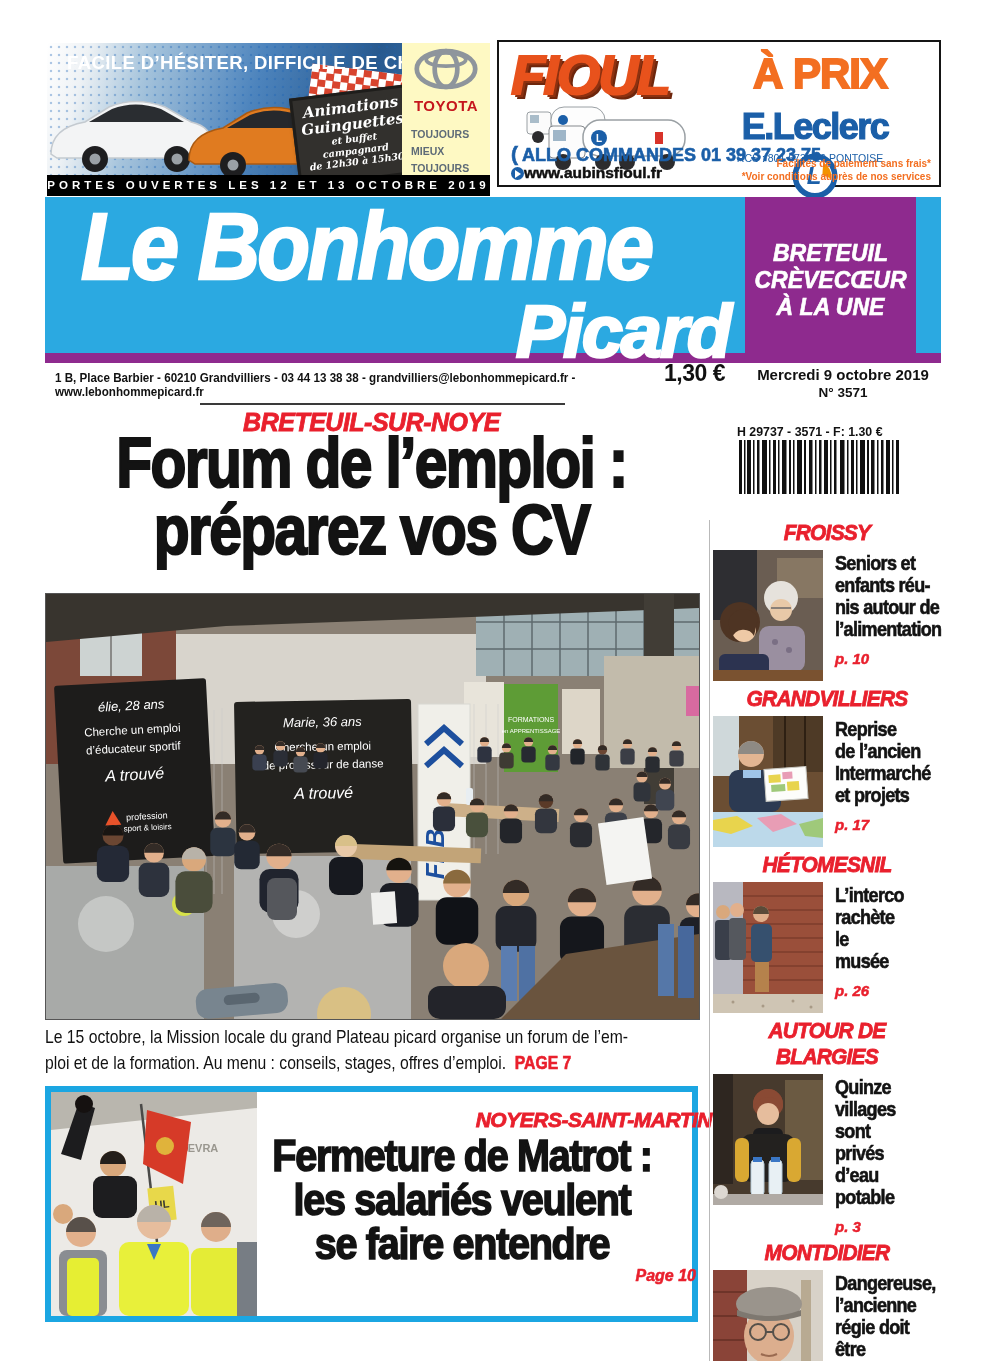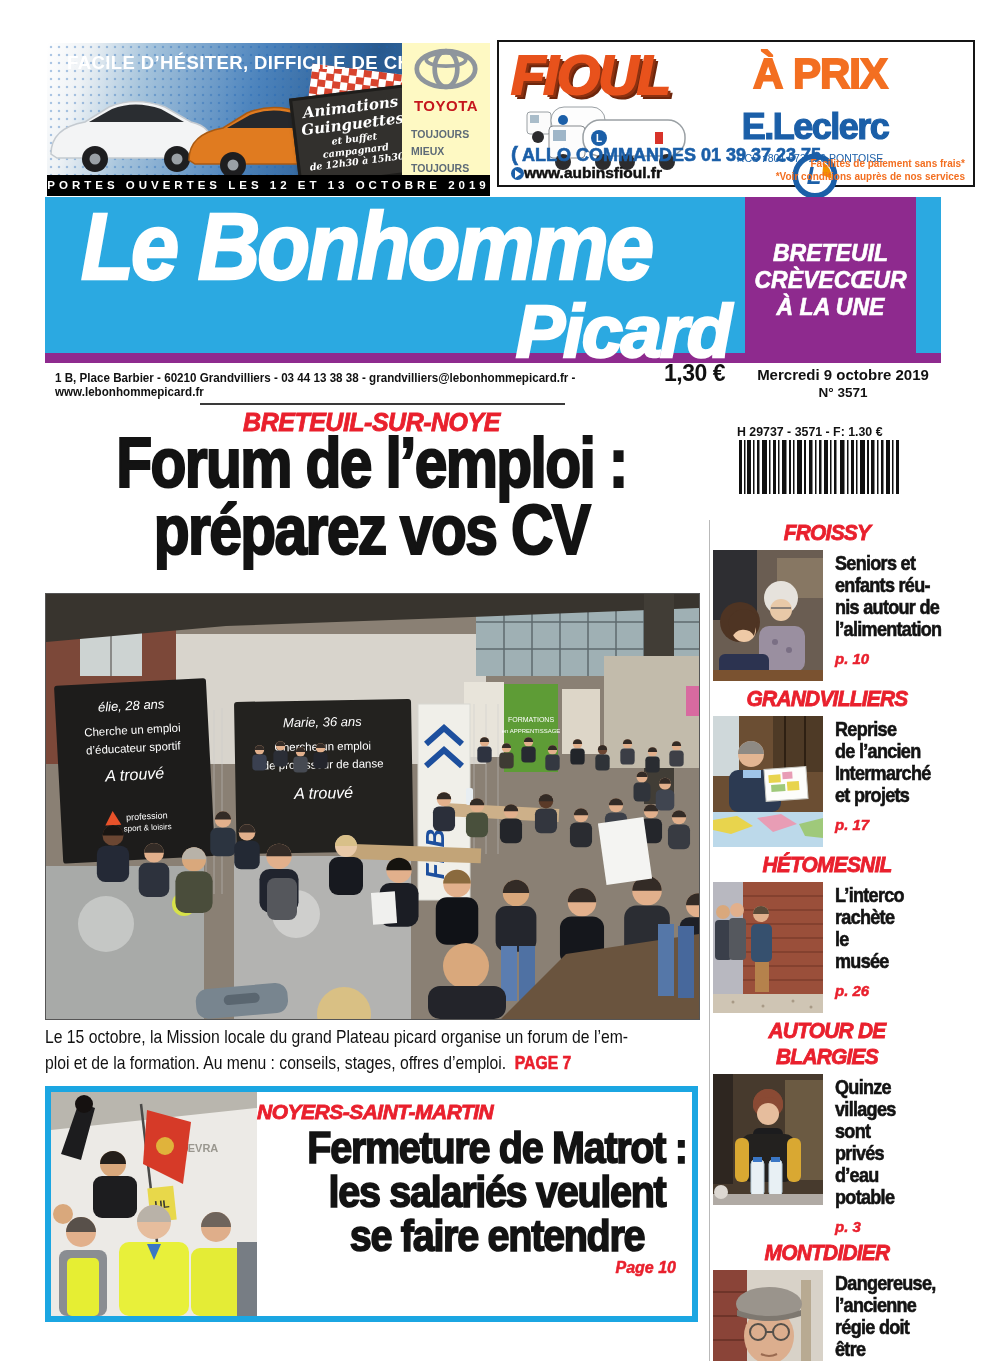--- a/index.html
+++ b/index.html
@@ -24,21 +24,21 @@
     text-align:center;color:#fff;font-family:"DejaVu Serif",serif;font-style:italic;padding-top:5px;box-sizing:border-box;}
   .t-chalk .big{font-size:15px;line-height:17px;font-weight:700;}
   .t-chalk .sml{font-size:9.5px;line-height:11.5px;font-weight:700;}
   .t-panel{right:0;top:0;width:88px;height:132px;background:#fef9c3;z-index:4;text-align:center;}
   .t-brand{margin-top:2px;font-size:15px;font-weight:800;color:#c5161d;letter-spacing:.5px;}
   .t-slogan{margin-top:12px;text-align:left;padding-left:9px;font-size:10.5px;line-height:17px;
     font-weight:700;color:#5e6b77;}
   .t-bar{left:0;right:0;bottom:0;height:21px;background:#000;color:#fff;text-align:center;
     font-size:11.5px;line-height:21px;font-weight:600;letter-spacing:4px;z-index:5;}
 
-  .ad-fioul{left:497px;top:40px;width:478px;height:147px;background:#fff;border:2px solid #151515;box-sizing:border-box;}
+  .ad-fioul{left:497px;top:40px;width:444px;height:147px;background:#fff;border:2px solid #151515;box-sizing:border-box;}
   .f-title{left:12px;top:0px;font-size:56px;font-weight:700;font-style:italic;color:#e8521c;
     letter-spacing:-2px;-webkit-text-stroke:2px #e8521c;text-shadow:3px 3px 0 #8d3110,5px 5px 0 #6e260c;}
   .f-trucks{left:26px;top:56px;}
   .f-aprix{left:208px;top:8px;width:226px;text-align:center;font-size:42px;font-weight:700;
     color:#f36f21;-webkit-text-stroke:1.8px #f36f21;letter-spacing:-1px;}
   .f-brandrow{left:196px;top:64px;width:240px;display:flex;align-items:center;justify-content:center;gap:5px;flex-direction:column;}
   .f-brand{font-size:36px;font-weight:700;color:#1b5fa8;letter-spacing:-1.5px;-webkit-text-stroke:1.2px #1b5fa8;}
   .f-rcs{left:206px;top:110px;width:210px;text-align:center;font-size:10.5px;font-weight:400;color:#1b5fa8;}
   .f-phone{left:12px;top:100px;font-size:18px;font-weight:700;color:#1b5fa8;-webkit-text-stroke:.6px #1b5fa8;}
   .f-phone .glyph{font-size:21px;font-weight:700;margin-right:4px;}
@@ -76,21 +76,21 @@
   .barcode-label{font-size:13px;font-weight:600;color:#111;margin-bottom:1px;transform:scaleX(.95);transform-origin:left;}
 
   .main-photo{left:45px;top:593px;border:1px solid #555;}
   .caption{left:45px;top:1024px;width:768px;font-size:18.5px;line-height:26px;font-weight:500;
     color:#111;transform:scaleX(.85);transform-origin:left;}
   .caption .page-ref{color:#E9202D;font-weight:700;-webkit-text-stroke:.6px #E9202D;margin-left:10px;}
 
   
   .story-box{left:45px;top:1086px;width:653px;height:236px;border:6px solid #1BA6E2;box-sizing:border-box;
     background:#fff;display:flex;}
-  .sb2-text{width:435px;display:flex;flex-direction:column;align-items:flex-start;padding-top:8px;}
+  .sb2-text{width:435px;display:flex;flex-direction:column;align-items:flex-end;padding-top:16px;margin-left:20px;}
   .sb2-kicker{font-size:21px;letter-spacing:-.5px;}
   .sb2-headline{width:500px;margin-left:-10px;text-align:center;font-size:45px;font-weight:700;line-height:44px;
     letter-spacing:-1.5px;color:#131313;-webkit-text-stroke:1.6px #131313;transform:scaleX(.88);margin-top:2px;}
   .sb2-page{align-self:flex-end;margin-right:16px;margin-top:1px;font-size:16px;color:#E9202D;
     font-style:italic;font-weight:700;-webkit-text-stroke:.5px #E9202D;}
 
   
   .sidebar{left:709px;top:520px;width:232px;border-left:1px solid #b9b9b9;padding-left:3px;box-sizing:border-box;}
   .sb-item{margin-bottom:5px;}
   .sb-kicker{text-align:center;font-size:22px;letter-spacing:-.8px;margin-bottom:4px;transform:scaleX(.95);}

